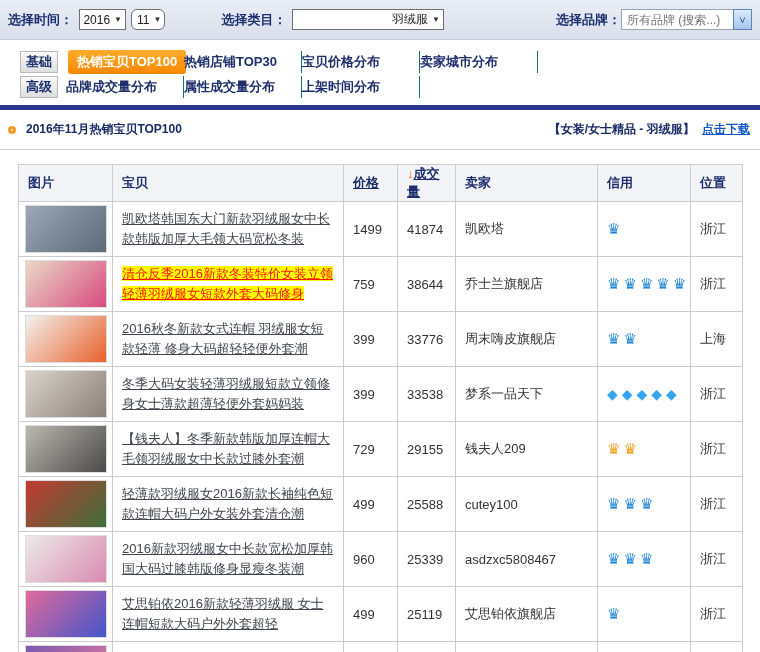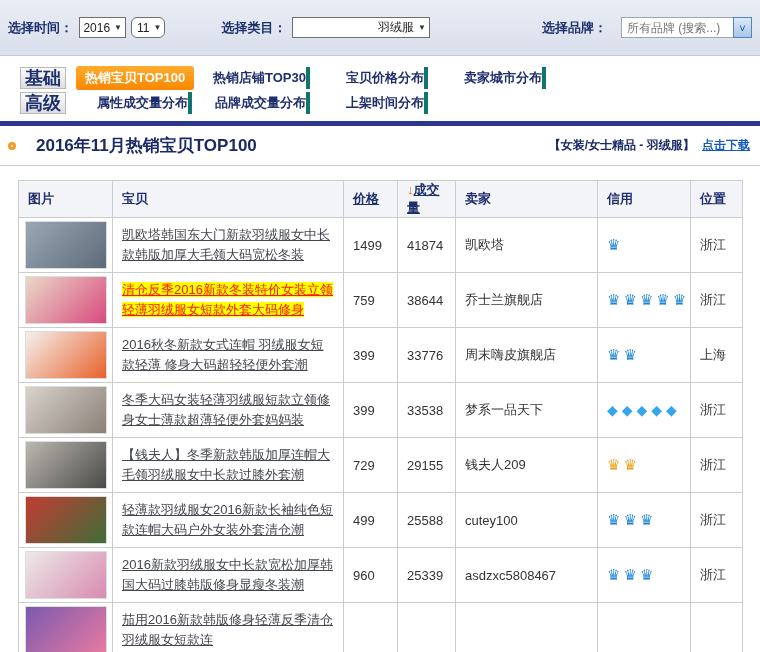--- a/index.html
+++ b/index.html
@@ -1,58 +1,58 @@
 <!DOCTYPE html>
 <html><head>
 <meta charset="utf-8">
 <style>
   * { box-sizing: border-box; margin: 0; padding: 0; }
   html,body { width:760px; height:652px; overflow:hidden; background:#fff;
     font-family:"Liberation Sans", sans-serif; }
 
   
-  .topbar { height:56px; background:linear-gradient(#e9edf5,#d9dfeb);
+  .topbar { height:40px; background:linear-gradient(#e9edf5,#d9dfeb);
     border-bottom:1px solid #c3cad8; display:flex; align-items:center; padding:0 8px; }
   .flabel { color:#1c2f6e; font-weight:bold; font-size:13px; white-space:nowrap; }
   .sel { background:#fff; border:1px solid #6f6f6f; height:21px; display:flex;
     align-items:center; justify-content:flex-end; font-size:12px; color:#222;
     padding:0 3px 0 5px; cursor:pointer; }
   .sel .caret { font-size:8px; color:#333; margin-left:4px; }
   .sel-year { width:47px; margin-left:6px; }
   .sel-month { width:36px; margin-left:5px;border-radius:6px; }
   .sel-cat { width:172px; margin-left:6px; }
   .gap1 { margin-left:56px; } .gap2 { margin-left:112px; }
-  .brandbox { display:flex; margin-left:14px;justify-content:space-between; }
+  .brandbox { display:flex; margin-left:0;justify-content:space-between; }
   .brand-input { width:112px; height:21px; border:1px solid #9aa6b8; border-right:none;
     font-size:12px; color:#999; padding:0 5px; font-family:"Liberation Sans",sans-serif; }
   .brand-btn { width:19px; height:21px; border:1px solid #5a84b8;
     background:linear-gradient(#dceafc,#a8c6ea); color:#1a56a0; font-size:11px;
     display:flex; align-items:center; justify-content:center; cursor:pointer; }
 
   
   .tabzone { padding-top:9px; background:#fff; }
   .tabrow { display:flex; align-items:center; height:25px; margin-left:20px; }
-  .rowlabel { width:46px; height:22px; border:1px solid #b9b9b9;
+  .rowlabel { width:38px; height:22px; border:1px solid #b9b9b9;
     background:linear-gradient(#fbfbfb,#dedede); color:#1c2f6e; font-weight:bold;
-    font-size:18px; display:flex; align-items:center; justify-content:center; }
+    font-size:13px; display:flex; align-items:center; justify-content:center; }
   .tabcell { width:118px; height:22px; display:flex; align-items:center;
-    justify-content:flex-end; border-right:4px solid #0f766e; cursor:pointer; }
+    justify-content:flex-start; border-right:1px solid #0f766e; cursor:pointer; }
   .tabcell:first-of-type { margin-left:8px; }
   .tabcell span { color:#1f2f6d; font-weight:bold; font-size:13px; white-space:nowrap; }
   .tabcell.active { justify-content:flex-start; border-right:4px solid #a21caf; }
   .tabcell.active span { background:linear-gradient(#ffab2e,#f98700); color:#fff;
     border-radius:3px; padding:3px 9px; margin-left:2px; }
   .bluebar { height:5px; background:#2c3792; margin-top:6px; }
 
   
   .sechead { display:flex; align-items:center; height:40px; padding:0 10px 0 8px;
     border-bottom:1px solid #ccc; }
   .bullet { width:8px; height:8px; border:3px solid #f59a23; border-radius:50%;
     background:#fff; flex:none; }
-  .sectitle { color:#1a2a66; font-weight:bold; font-size:17px; margin-left:20px; }
+  .sectitle { color:#1a2a66; font-weight:bold; font-size:12px; margin-left:10px; }
   .secright { margin-left:auto; font-size:12px; color:#1a2a66; font-weight:bold; }
   .dl-link { color:#1558c6; font-weight:bold; text-decoration:underline;
     cursor:pointer; margin-left:4px; }
 
   
   table { border-collapse:collapse; margin:14px 0 0 18px; width:724px;
     table-layout:fixed; }
   th, td { border:1px solid #ccc; font-size:13px; }
   thead th { background:#f3f4f7; height:30px; color:#1f2f6d; text-align:left;
     padding:0 9px; font-weight:bold; }
@@ -110,24 +110,24 @@
         </div>
         <div class="tabcell">
           <span>卖家城市分布</span>
         </div>
       </div>
   </div>
   <div class="tabrow">
     <div class="rowlabel">高级</div>
     <div style="display:flex" id="adv-tabs">
         <div class="tabcell">
+          <span>品牌成交量分布</span>
+        </div>
+        <div class="tabcell">
           <span>属性成交量分布</span>
-        </div>
-        <div class="tabcell">
-          <span>品牌成交量分布</span>
         </div>
         <div class="tabcell">
           <span>上架时间分布</span>
         </div>
       </div>
   </div>
   <div class="bluebar"></div>
 </div>
 
 <div class="sechead">
@@ -268,20 +268,35 @@
     </td>
     <td>960</td>
     <td>25339</td>
     <td>asdzxc5808467</td>
     <td>
       <span class="credit" style="color: rgb(27, 131, 214);">♛♛♛</span>
     </td>
     <td>浙江</td>
   </tr>
 
+  <tr>
+    <td class="c-img">
+      <div class="thumb" style="background: linear-gradient(135deg, rgb(224, 106, 154), rgb(68, 85, 204));"></div>
+    </td>
+    <td>
+      <a class="title">艾思铂依2016新款轻薄羽绒服 女士连帽短款大码户外外套超轻</a>
+    </td>
+    <td>499</td>
+    <td>25119</td>
+    <td>艾思铂依旗舰店</td>
+    <td>
+      <span class="credit" style="color: rgb(27, 131, 214);">♛</span>
+    </td>
+    <td>浙江</td>
+  </tr>
 
   <tr>
     <td class="c-img">
       <div class="thumb" style="background: linear-gradient(135deg, rgb(122, 90, 176), rgb(232, 122, 160));"></div>
     </td>
     <td>
       <a class="title">茄用2016新款韩版修身轻薄反季清仓羽绒服女短款连</a>
     </td>
     <td></td>
     <td></td>

